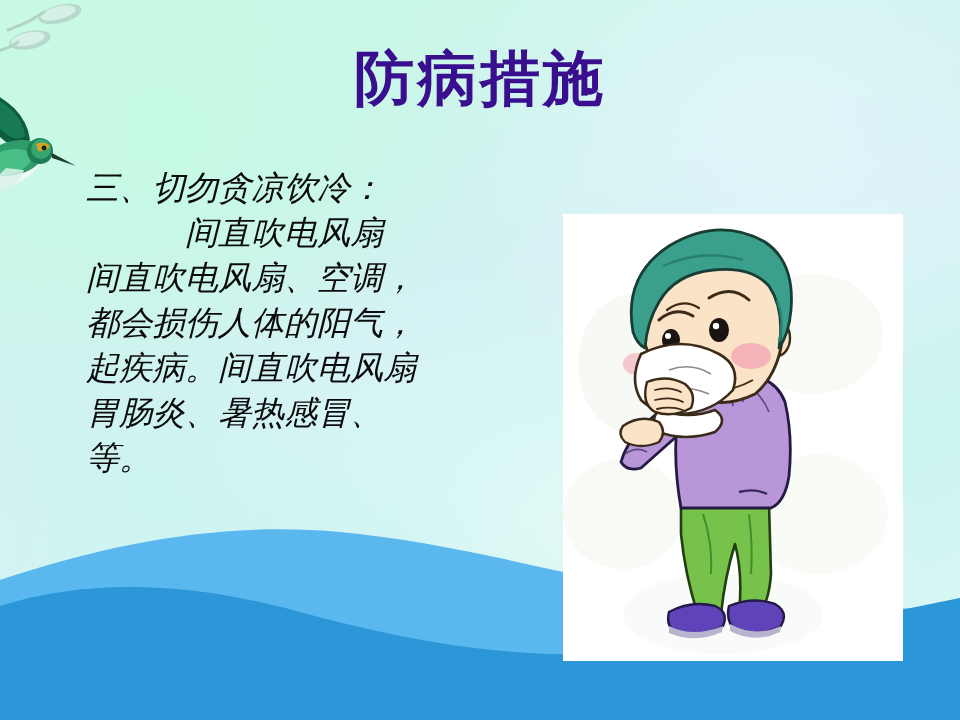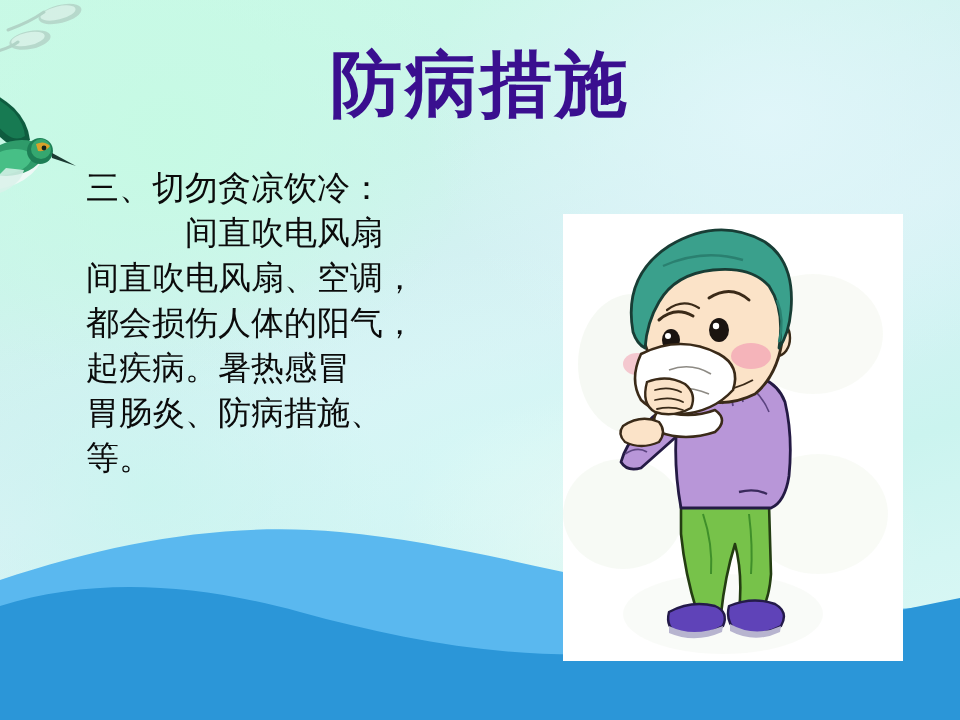--- a/index.html
+++ b/index.html
@@ -71,21 +71,21 @@
     left: 0; bottom: 0;
     width: 960px; height: 200px;
   }
 
   
   #title {
     position: absolute;
     left: 0; top: 48px;
     width: 960px;
     text-align: center;
-    font-size: 72px;
+    font-size: 60px;
     line-height: 1.05;
     font-weight: bold;
     letter-spacing: 3px;
     color: #3a0f8f;
     font-family: "Liberation Serif", "DejaVu Serif", serif;
   }
 
   
   #body-text {
     position: absolute;
@@ -94,20 +94,21 @@
     width: 400px;
     color: #0b0b0b;
     font-size: 33px;
     line-height: 45px;
     letter-spacing: 0px;
     font-family: "Liberation Serif", "DejaVu Serif", serif;
   }
   #body-text .line {
     white-space: pre;
     display: block;
+    font-style: italic;
   }
 
   
   #picture-frame {
     position: absolute;
     left: 563px;
     top: 214px;
     width: 340px;
     height: 447px;
     background: #ffffff;
@@ -166,22 +167,22 @@
       <path d="M0,60 C120,20 230,2 340,12 C470,24 600,66 720,82 C820,95 900,92 960,82 L960,200 L0,200 Z" fill="#5ab8ef"></path>
       <path d="M0,86 C90,58 190,62 300,92 C410,122 520,142 640,132 C760,122 870,96 960,78 L960,200 L0,200 Z" fill="#2b96d8"></path>
     </svg>
   </div>
 
   <div id="body-text">
     <span class="line">三、切勿贪凉饮冷：</span>
     <span class="line">　　　间直吹电风扇</span>
     <span class="line">间直吹电风扇、空调，</span>
     <span class="line">都会损伤人体的阳气，</span>
-    <span class="line">起疾病。暑热感冒</span>
-    <span class="line">胃肠炎、防病措施、</span>
+    <span class="line">起疾病。间直吹电风扇</span>
+    <span class="line">胃肠炎、暑热感冒、</span>
     <span class="line">等。</span>
   </div>
 
   <div id="picture-frame">
     <svg width="340" height="447" viewBox="0 0 340 447">
 
       <g opacity="0.35">
         <ellipse cx="70" cy="150" rx="55" ry="70" fill="#e6efe0"></ellipse>
         <ellipse cx="250" cy="120" rx="70" ry="60" fill="#eef3e6"></ellipse>
         <ellipse cx="60" cy="300" rx="60" ry="55" fill="#e9f1e4"></ellipse>

